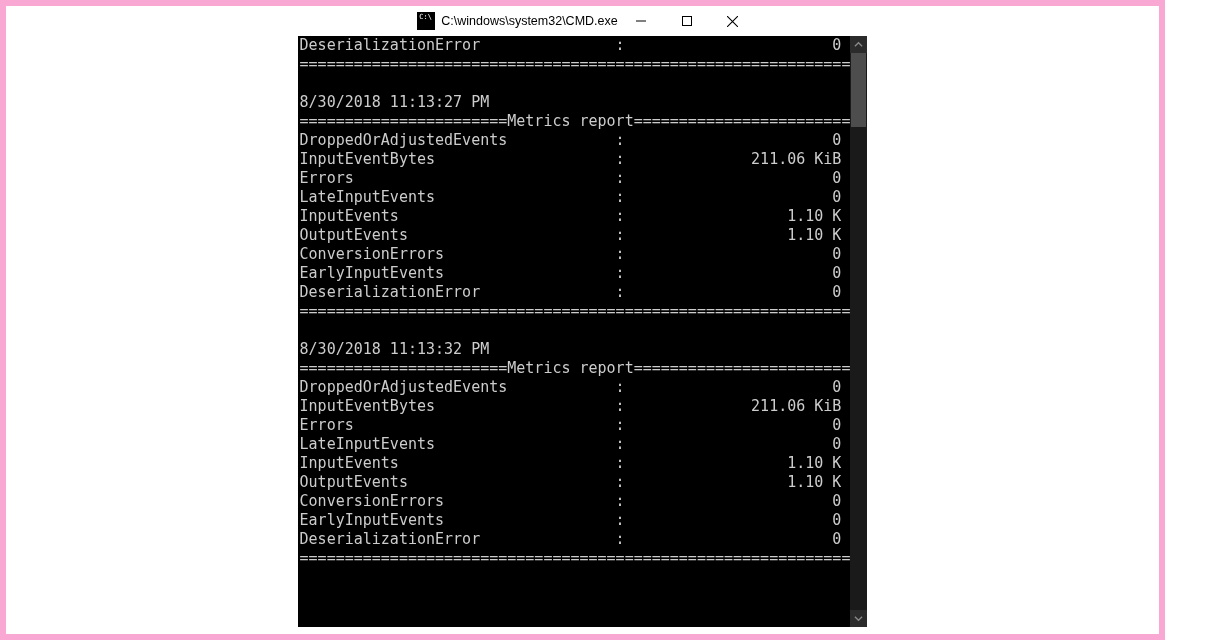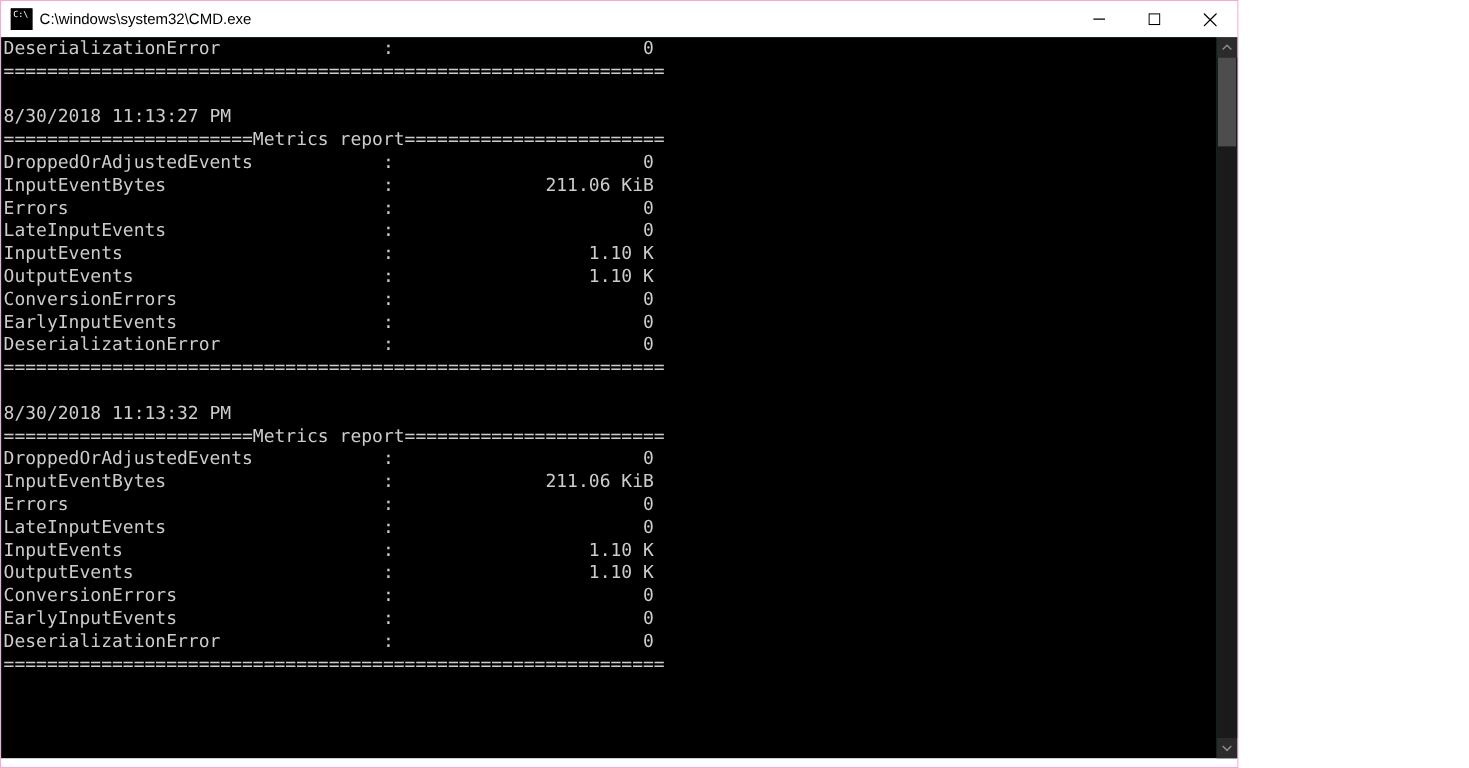--- a/index.html
+++ b/index.html
@@ -5,27 +5,28 @@
   html, body {
     margin: 0;
     padding: 0;
     width: 1224px;
     height: 640px;
     overflow: hidden;
     font-family: "Segoe UI", Tahoma, sans-serif;
     background: #fff;
   }
   .window {
-    width: 1032px;
+    width: 1165px;
     height: 640px;
     box-sizing: border-box;
-    border: 1px solid #f9a8d4;
+    border: 6px solid #f9a8d4;
     display: flex;
     flex-direction: column;
     background: #fff;
+    align-items: center;
   }
   .titlebar {
     height: 30px;
     background: #fff;
     display: flex;
     align-items: center;
     flex-shrink: 0;
     user-select: none;
   }
   .titlebar .app-icon {
@@ -68,21 +69,21 @@
     justify-content: center;
     color: #000;
   }
   .win-btn svg {
     display: block;
   }
 
   .console-wrap {
     flex: 1;
     display: flex;
-    background: #14b8a6;
+    background: #bef264;
     min-height: 0;
   }
   .console {
     flex: 1;
     background: #000;
     color: #ccc;
     font-family: Consolas, "Lucida Console", monospace;
     font-size: 15px;
     line-height: 19px;
     padding: 0 0 0 2px;

